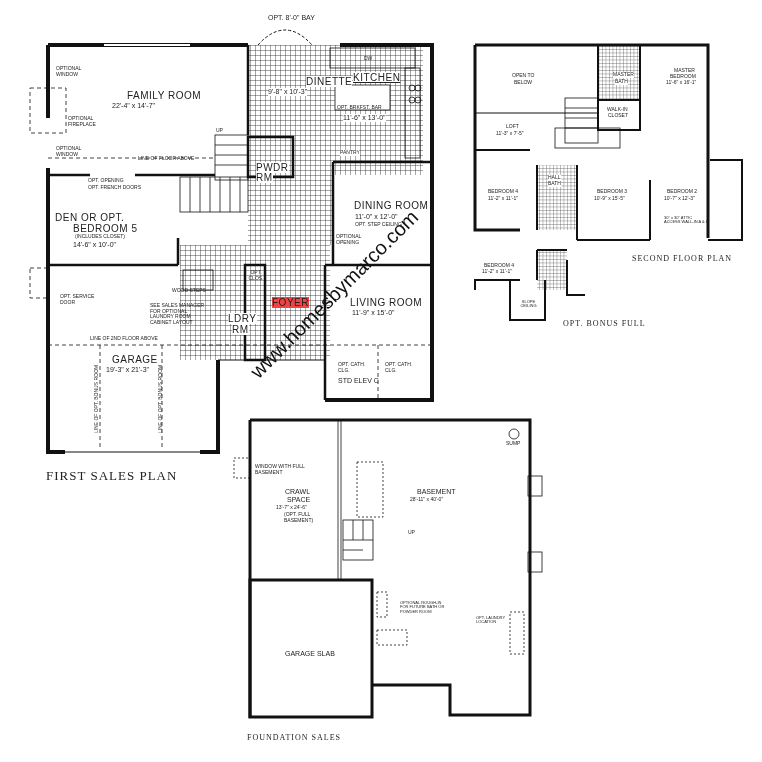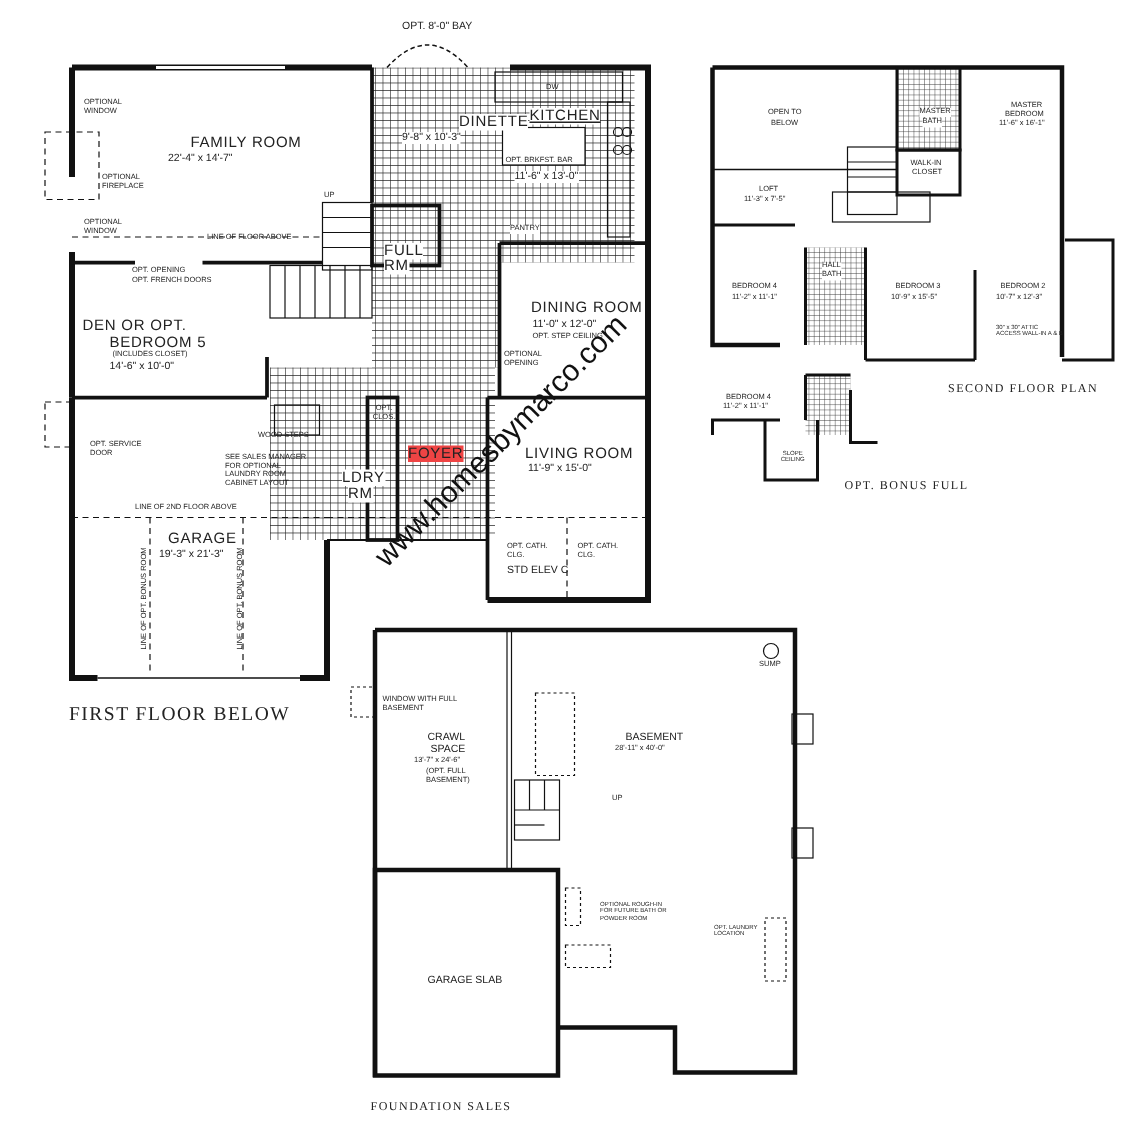--- a/index.html
+++ b/index.html
@@ -158,21 +158,21 @@
 <div class="lbl xs" style="left:216px;top:128px;">UP</div>
 
 <div class="lbl big" style="left:306px;top:76px;background:#fff;">DINETTE</div>
 <div class="lbl sm" style="left:268px;top:88px;background:#fff;">9'-8" x 10'-3"</div>
 <div class="lbl big" style="left:353px;top:72px;background:#fff;text-decoration:underline;">KITCHEN</div>
 <div class="lbl xs" style="left:337px;top:105px;">OPT. BRKFST. BAR</div>
 <div class="lbl sm" style="left:343px;top:114px;background:#fff;">11'-6" x 13'-0"</div>
 <div class="lbl xs" style="left:340px;top:150px;background:#fff;">PANTRY</div>
 <div class="lbl xs" style="left:364px;top:56px;">DW</div>
 
-<div class="lbl big" style="left:256px;top:162px;background:#fff;">FULL</div>
+<div class="lbl big" style="left:256px;top:162px;background:#fff;">PWDR</div>
 <div class="lbl big" style="left:256px;top:172px;background:#fff;">RM</div>
 
 <div class="lbl big" style="left:55px;top:212px;">DEN OR OPT.</div>
 <div class="lbl big" style="left:73px;top:223px;">BEDROOM 5</div>
 <div class="lbl xs" style="left:75px;top:234px;">(INCLUDES CLOSET)</div>
 <div class="lbl sm" style="left:73px;top:241px;">14'-6" x 10'-0"</div>
 
 <div class="lbl big" style="left:354px;top:200px;text-align:center;">DINING ROOM</div>
 <div class="lbl sm" style="left:355px;top:213px;">11'-0" x 12'-0"</div>
 <div class="lbl xs" style="left:355px;top:222px;">OPT. STEP CEILING</div>
@@ -191,21 +191,21 @@
 <div class="lbl sm" style="left:352px;top:309px;">11'-9" x 15'-0"</div>
 <div class="lbl xs" style="left:338px;top:362px;width:36px;white-space:normal;text-align:left;">OPT. CATH. CLG.</div>
 <div class="lbl xs" style="left:385px;top:362px;width:36px;white-space:normal;text-align:left;">OPT. CATH. CLG.</div>
 <div class="lbl sm" style="left:338px;top:377px;">STD ELEV C</div>
 
 <div class="lbl big" style="left:112px;top:354px;">GARAGE</div>
 <div class="lbl sm" style="left:106px;top:366px;">19'-3" x 21'-3"</div>
 <div class="lbl xs vert" style="left:94px;top:365px;">LINE OF OPT. BONUS ROOM</div>
 <div class="lbl xs vert" style="left:158px;top:365px;">LINE OF OPT. BONUS ROOM</div>
 
-<div class="title" style="left:46px;top:468px;font-size:13px;">FIRST FLOOR BELOW</div>
+<div class="title" style="left:46px;top:468px;font-size:13px;">FIRST SALES PLAN</div>
 
 <div class="lbl xs" style="left:512px;top:73px;">OPEN TO</div>
 <div class="lbl xs" style="left:514px;top:80px;">BELOW</div>
 <div class="lbl xs" style="left:506px;top:124px;">LOFT</div>
 <div class="lbl xs" style="left:496px;top:131px;">11'-3" x 7'-5"</div>
 <div class="lbl xs" style="left:613px;top:72px;background:#fff;">MASTER</div>
 <div class="lbl xs" style="left:615px;top:79px;background:#fff;">BATH</div>
 <div class="lbl xs" style="left:607px;top:107px;">WALK-IN</div>
 <div class="lbl xs" style="left:608px;top:113px;">CLOSET</div>
 <div class="lbl xs" style="left:674px;top:68px;">MASTER</div>

